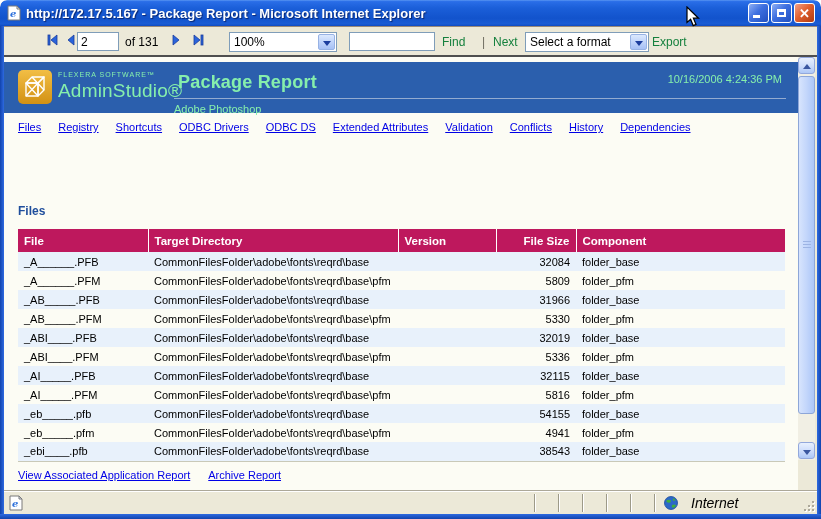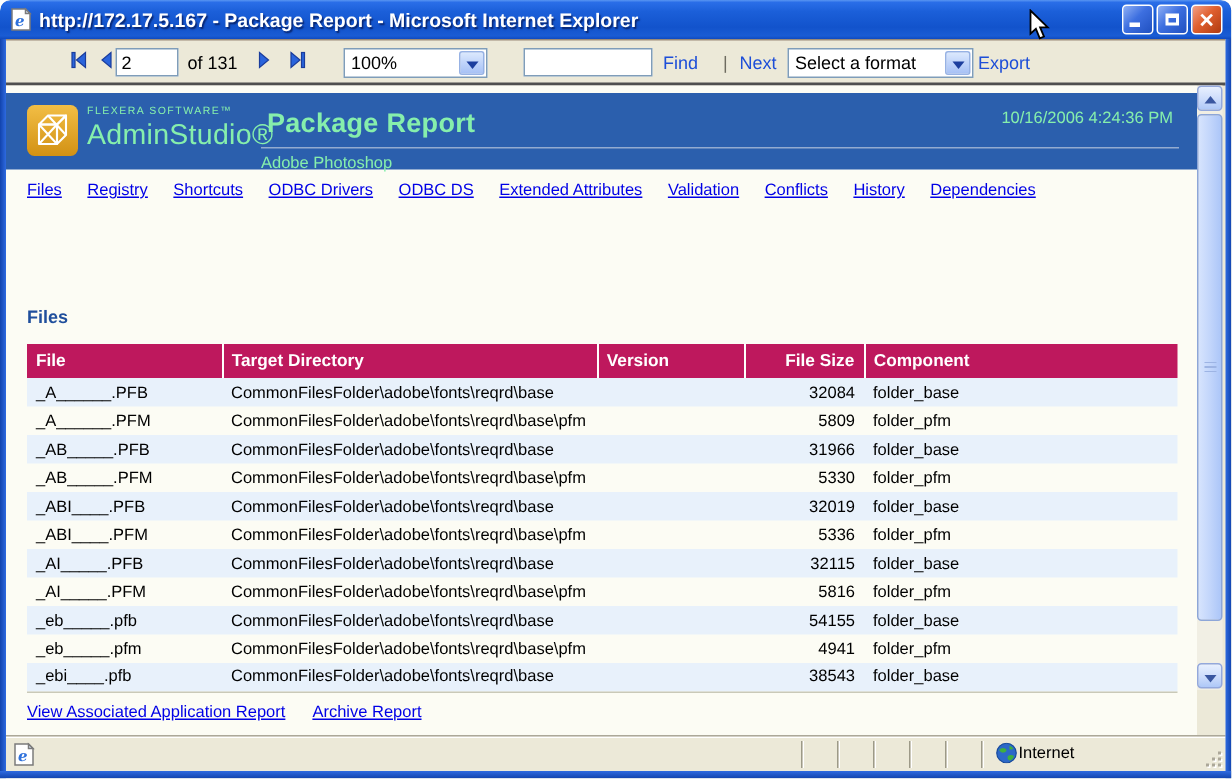--- a/index.html
+++ b/index.html
@@ -28,21 +28,21 @@
   .edge-r{position:absolute;right:0;top:26px;bottom:0;width:4px;background:linear-gradient(90deg,#2e6ae0,#1143ad);}
   .edge-b{position:absolute;left:0;right:0;bottom:0;height:5px;background:linear-gradient(180deg,#2e6ae0,#1143ad);}
   
   .toolbar{
     position:absolute;left:4px;top:26px;width:813px;height:31px;
     background:#ECE9D8;border-top:1px solid #9a8a78;border-bottom:2px solid #4f4f4f;
   }
   .tb-btn{position:absolute;width:16px;height:16px;top:5px;}
   .tb-input{position:absolute;height:19px;border:1px solid #7F9DB9;background:#fff;font-family:"Liberation Sans",sans-serif;font-size:12px;padding:0 3px;top:5px;}
   .tb-label{position:absolute;top:8px;font-size:12px;color:#000;}
-  .tb-gray{position:absolute;top:8px;font-size:12px;color:#1d4ed8;}
+  .tb-gray{position:absolute;top:8px;font-size:12px;color:#15803d;}
   .combo{position:absolute;top:5px;height:20px;background:#fff;border:1px solid #7F9DB9;font-size:12px;}
   .combo .combo-text{position:absolute;left:4px;top:2px;white-space:nowrap;color:#000;}
   .combo .combo-arrow{position:absolute;right:1px;top:1px;width:17px;height:16px;border:1px solid #97b2e4;border-radius:2px;
     background:linear-gradient(180deg,#dce9fd 0%,#c0d4fa 50%,#a7c1f5 100%);}
   .combo .combo-arrow i{position:absolute;left:4px;top:6px;width:0;height:0;border-left:4px solid transparent;border-right:4px solid transparent;border-top:5px solid #1c3e9e;}
   
   .main{position:absolute;left:4px;top:57px;width:794px;height:434px;background:#FCFCF4;overflow:hidden;}
   .rpt-header{position:absolute;left:0;top:5px;width:100%;height:51px;background:#2B5FAD;color:#86efac;}
   .logo-badge{position:absolute;left:14px;top:8px;}
   .brand{position:absolute;left:54px;top:9px;line-height:1;}
@@ -75,21 +75,21 @@
   .sb-down i{top:7px;border-top:5px solid #3A57A0;}
   .sb-thumb{position:absolute;left:0;top:19px;width:17px;height:338px;border:1px solid #8DA6D8;border-radius:3px;
     background:linear-gradient(90deg,#D7E4FD 0%,#C3D6FB 50%,#ACC6F8 100%);}
   .sb-grip{position:absolute;left:4px;top:50%;margin-top:-4px;width:8px;height:8px;
     background:repeating-linear-gradient(180deg,#9DB4E4 0 1px,transparent 1px 3px);}
   
   .statusbar{position:absolute;left:4px;bottom:5px;width:813px;height:23px;background:#ECE9D8;border-top:1px solid #fff;}
   .statusbar::before{content:"";position:absolute;left:0;top:-2px;width:100%;height:1px;background:#ACA899;}
   .sb-icon{position:absolute;left:4px;top:3px;}
   .sb-div{position:absolute;top:2px;bottom:2px;width:0;border-left:1px solid #9D9A88;border-right:1px solid #FFFFFF;}
-  .zone{position:absolute;left:660px;top:3px;display:flex;align-items:center;gap:1px;font-size:11px;color:#000;}
+  .zone{position:absolute;left:660px;top:3px;display:flex;align-items:center;gap:13px;font-size:14px;color:#000;font-style:italic;}
   .grip{position:absolute;right:1px;bottom:1px;}
   
   .cursor{position:absolute;left:686px;top:6px;pointer-events:none;}
 </style>
 </head>
 <body>
 
 <div class="window">
 
   <div class="titlebar">
@@ -122,21 +122,21 @@
     </svg>
     <input class="tb-input" style="left: 73px; width: 42px;" value="2">
     <span class="tb-label" style="left:121px">of 131</span>
     <svg class="tb-btn" style="left:164px" viewBox="0 0 16 16">
       <polygon points="5,3 11,8 5,13" fill="#2A64DC" stroke="#1A3C9C" stroke-width="0.8"></polygon>
     </svg>
     <svg class="tb-btn" style="left:186px" viewBox="0 0 16 16">
       <polygon points="4,3 10,8 4,13" fill="#2A64DC" stroke="#1A3C9C" stroke-width="0.8"></polygon>
       <rect x="11" y="3" width="2" height="10" fill="#2A64DC" stroke="#1A3C9C" stroke-width="0.8"></rect>
     </svg>
-    <div class="combo" style="left:225px;width:96px">
+    <div class="combo" style="left:225px;width:108px">
       <span class="combo-text">100%</span>
       <span class="combo-arrow">
           <i></i>
         </span>
     </div>
     <input class="tb-input" style="left: 345px; width: 86px;" value="">
     <span class="tb-gray" style="left:438px">Find</span>
     <span class="tb-gray" style="left:478px;color:#6e6c60">|</span>
     <span class="tb-gray" style="left:489px">Next</span>
     <div class="combo" style="left:521px;width:124px">

